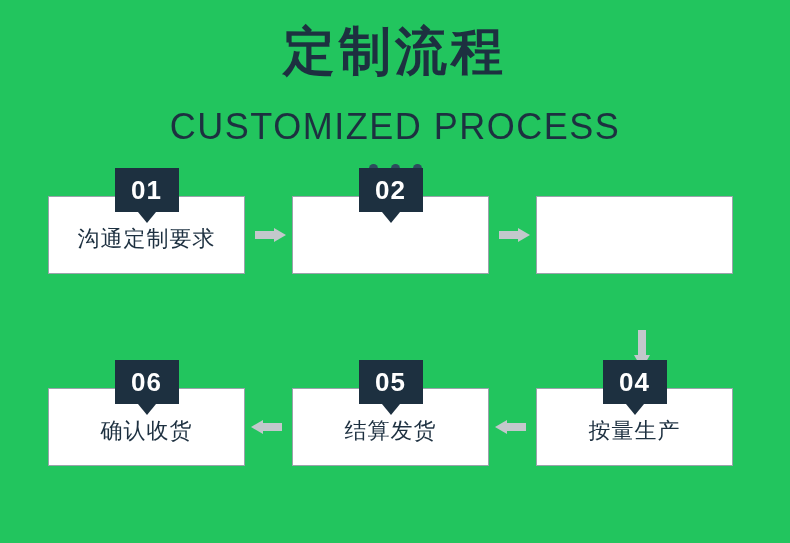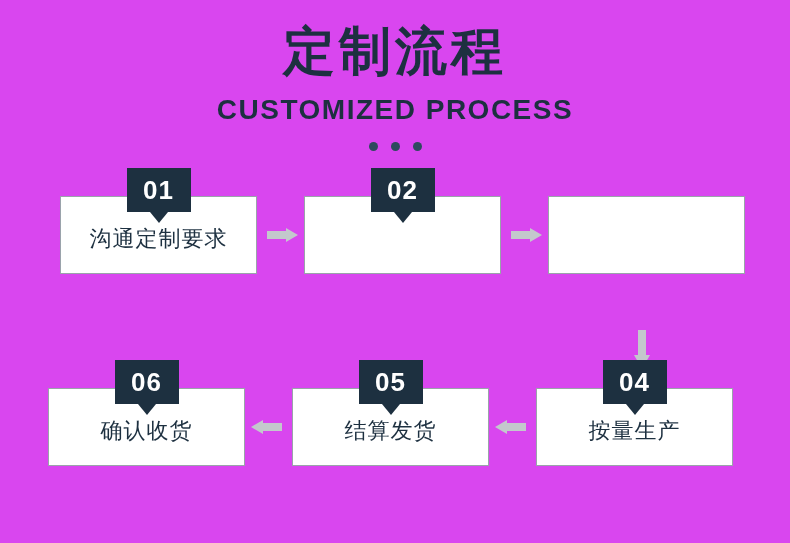--- a/index.html
+++ b/index.html
@@ -10,46 +10,46 @@
     width: 790px;
     height: 543px;
     background: #ffffff;
     font-family: "Liberation Sans", sans-serif;
     overflow: hidden;
   }
   .page {
     position: relative;
     width: 790px;
     height: 543px;
-    background: #d946ef;
+    background: #22c55e;
   }
 
   
   .header {
     position: absolute;
     left: 0;
     top: 0;
     width: 790px;
     text-align: center;
   }
   .title-cn {
     margin-top: 22px;
     font-size: 52px;
     font-weight: bold;
     color: #1d3040;
     letter-spacing: 4px;
     line-height: 1.15;
     font-family: "Liberation Sans", sans-serif;
   }
   .title-en {
-    margin-top: 12px;
-    font-size: 28px;
+    margin-top: 24px;
+    font-size: 36px;
     color: #1d3040;
     letter-spacing: 1.5px;
-    font-weight: bold;
+    font-weight: normal;
     font-family: "Liberation Sans", sans-serif;
   }
   .dots {
     margin-top: 16px;
     display: flex;
     justify-content: center;
     gap: 13px;
   }
   .dot {
     width: 9px;
@@ -57,21 +57,21 @@
     border-radius: 50%;
     background: #2e4a5e;
   }
 
   
   .row {
     position: absolute;
     display: flex;
     align-items: center;
   }
-  .row1 { left: 60px; top: 196px; }
+  .row1 { left: 48px; top: 196px; }
   .row2 { left: 48px; top: 388px; }
 
   .step {
     position: relative;
     width: 197px;
     height: 78px;
     border: 1px solid #9aa3ab;
     box-sizing: border-box;
     display: flex;
     align-items: center;

